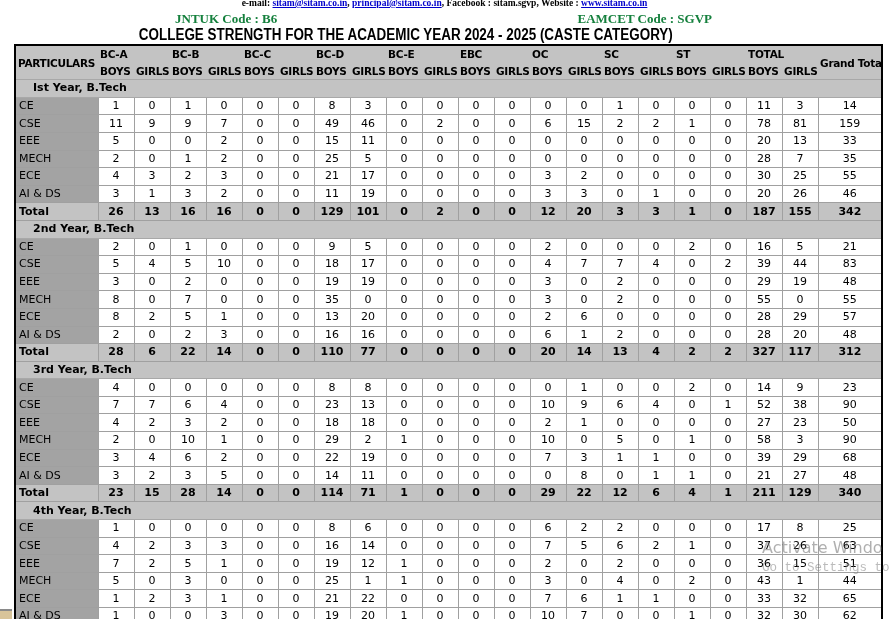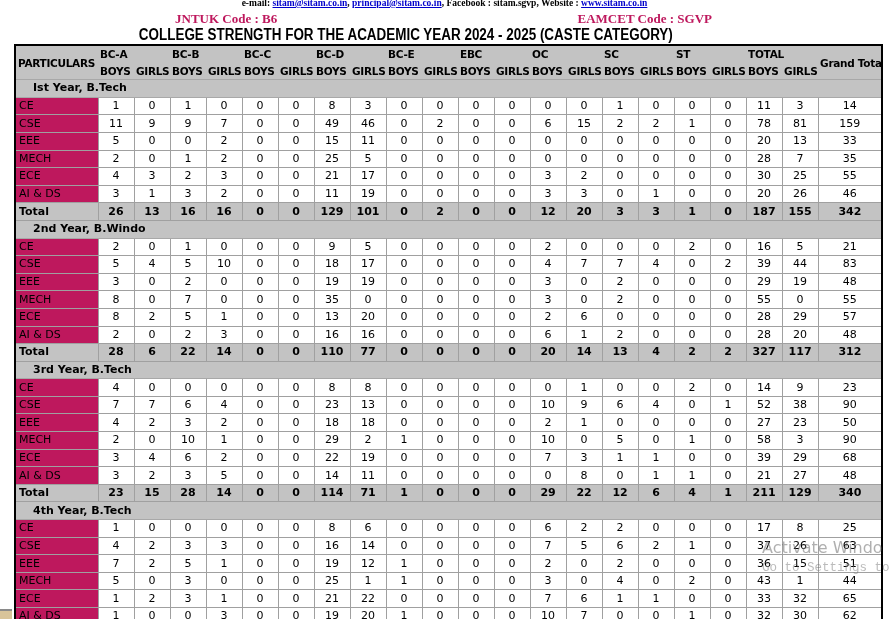--- a/index.html
+++ b/index.html
@@ -14,21 +14,21 @@
     font-weight:bold;font-size:9.5px;color:#000;white-space:nowrap;
   }
   .email-line a{color:#0000cc;text-decoration:underline;cursor:pointer;}
   .codes-line{
     position:absolute;top:11px;left:0;width:889px;
     display:flex;justify-content:space-between;
     padding:0;box-sizing:border-box;
   }
   .code-text{
     font-family:"Liberation Serif",serif;font-weight:bold;
-    font-size:13px;color:#be185d;white-space:nowrap;
+    font-size:13px;color:#15803d;white-space:nowrap;
   }
   .code-left{margin-left:175px;}
   .code-right{margin-right:177px;margin-left:28px;}
   .title-line{
     position:absolute;top:25px;left:0;width:812px;text-align:center;
   }
   .title-line span{
     display:inline-block;font-family:"Liberation Sans",sans-serif;
     font-weight:bold;font-size:16px;color:#000;white-space:nowrap;
     transform:scaleX(0.84);transform-origin:center;
@@ -47,21 +47,21 @@
   thead th{
     background:#c3c3c3;border:none;text-align:left;
     font-weight:bold;font-size:10.5px;padding-left:2px;letter-spacing:-0.3px;
   }
   thead tr{height:16px;}
   td.band{
     background:#c3c3c3;font-weight:bold;text-align:left;padding-left:17px;
     border:1px solid #a8a8a8;border-left:none;border-right:none;
   }
   td.lbl{
-    background:#be185d;text-align:left;padding-left:3px;
+    background:#a3a3a3;text-align:left;padding-left:3px;
     border:1px solid #a0a0a0;
   }
   td.num{
     background:#fff;text-align:center;border:1px solid #a0a0a0;
   }
   tr.total td{background:#c3c3c3;font-weight:bold;}
   
   .wm1{
     position:absolute;left:762px;top:538px;font-family:"DejaVu Sans",sans-serif;
     font-size:16px;color:rgba(110,110,110,0.55);white-space:nowrap;pointer-events:none;
@@ -322,21 +322,21 @@
           <td class="num">20</td>
           <td class="num">3</td>
           <td class="num">3</td>
           <td class="num">1</td>
           <td class="num">0</td>
           <td class="num">187</td>
           <td class="num">155</td>
           <td class="num">342</td>
         </tr>
         <tr>
-          <td class="band" colspan="22">2nd Year, B.Windo</td>
+          <td class="band" colspan="22">2nd Year, B.Tech</td>
         </tr>
         <tr>
           <td class="lbl">CE</td>
           <td class="num">2</td>
           <td class="num">0</td>
           <td class="num">1</td>
           <td class="num">0</td>
           <td class="num">0</td>
           <td class="num">0</td>
           <td class="num">9</td>

